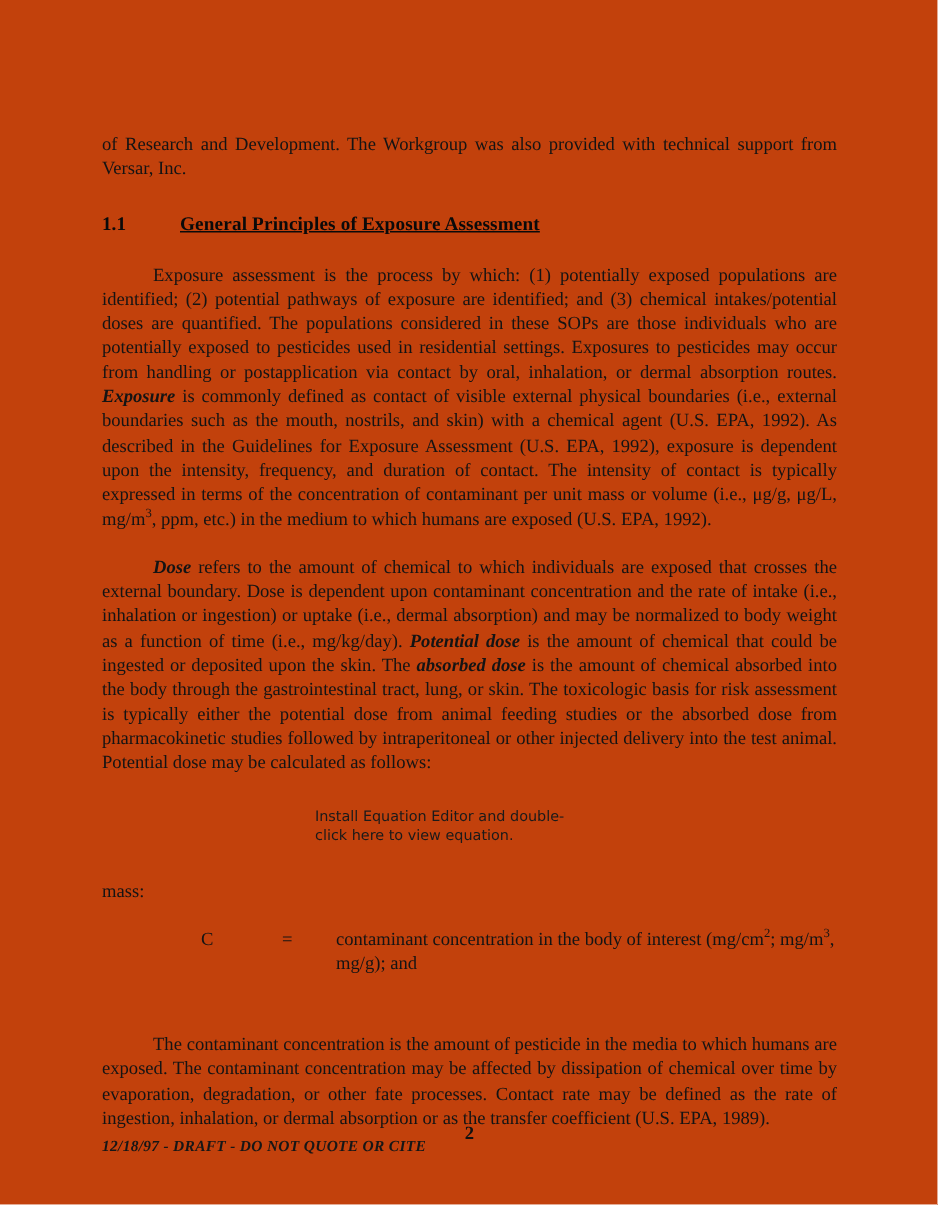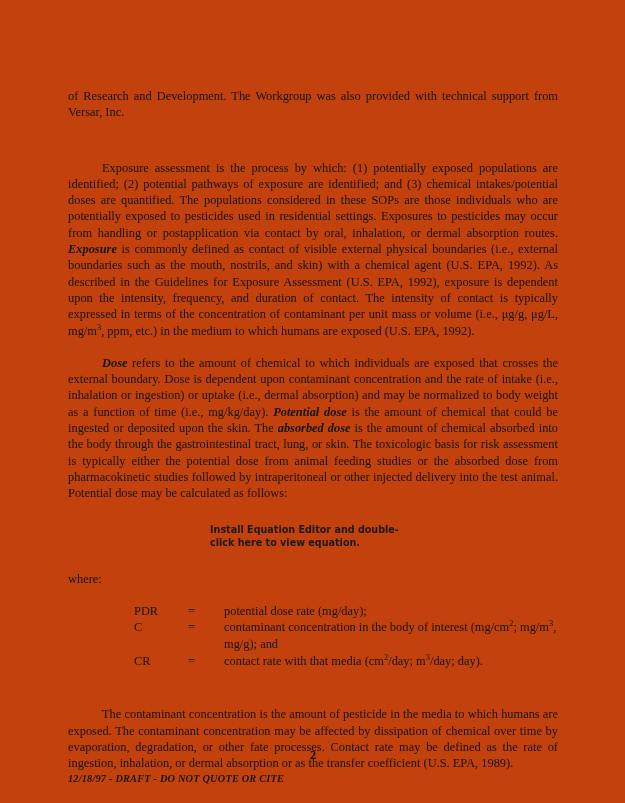--- a/index.html
+++ b/index.html
@@ -70,21 +70,21 @@
 
   .equation-box {
     margin: 0;
     padding: 0;
     text-align: left;
   }
   .equation-placeholder {
     font-family: "DejaVu Sans", "Liberation Sans", sans-serif;
     font-size: 9.6px;
     line-height: 13.5px;
-    font-weight: bold;
+    font-weight: normal;
     color: #1a1a1a;
     margin-left: 142px;
     width: 190px;
   }
 
   .where-label {
     font-size: 12.4px;
     line-height: 16.3px;
     color: #141414;
   }
@@ -108,21 +108,21 @@
   .footer {
     position: absolute;
     left: 68px;
     top: 757px;
     width: 490px;
     height: 20px;
   }
   .footer-note {
     position: absolute;
     left: 0;
-    top: 16px;
+    top: 2px;
     font-style: italic;
     font-weight: bold;
     font-size: 10.3px;
     letter-spacing: 0.2px;
     color: #161616;
   }
   .footer-page {
     position: absolute;
     left: 0;
     top: -9px;
@@ -137,61 +137,55 @@
 <body>
 
 <div class="page">
 
   <div class="content">
 
     <p class="body">of Research and Development.  The Workgroup was also provided with technical support from Versar, Inc.</p>
 
     <div class="gap-lg"></div>
 
+    <div class="heading-row">
+      <span class="heading-num">1.1</span>
+      <span class="heading-text">General Principles of Exposure Assessment</span>
+    </div>
 
     <div class="gap-md"></div>
 
     <p class="body indent"><span>Exposure assessment is the process by which: (1) potentially exposed populations are identified; (2) potential pathways of exposure are identified; and (3) chemical intakes/potential doses are quantified.  The populations considered in these SOPs are those individuals who are potentially exposed to pesticides used in residential settings.  Exposures to pesticides may occur from handling or postapplication via contact by oral, inhalation, or dermal absorption routes.  </span><span class="bi">Exposure</span><span> is commonly defined as contact of visible external physical boundaries (i.e., external boundaries such as the mouth, nostrils, and skin) with a chemical agent (U.S. EPA, 1992).  As described in the </span><span class="it">Guidelines for Exposure Assessment</span><span> (U.S. EPA, 1992), exposure is dependent upon the intensity, frequency, and duration of contact.  The intensity of contact is typically expressed in terms of the concentration of contaminant per unit mass or volume (i.e., μg/g, μg/L, mg/m</span><sup>3</sup><span>, ppm, etc.) in the medium to which humans are exposed (U.S. EPA, 1992).</span></p>
 
     <div class="gap-sm"></div>
 
     <p class="body indent"><span class="bi">Dose</span><span> refers to the amount of chemical to which individuals are exposed that crosses the external boundary.  Dose is dependent upon contaminant concentration and the rate of intake (i.e., inhalation or ingestion) or uptake (i.e., dermal absorption) and may be normalized to body weight as a function of time (i.e., mg/kg/day).  </span><span class="bi">Potential dose</span><span> is the amount of chemical that could be ingested or deposited upon the skin.  The </span><span class="bi">absorbed dose</span><span> is the amount of chemical absorbed into the body through the gastrointestinal tract, lung, or skin.  The toxicologic basis for risk assessment is typically either the potential dose from animal feeding studies or the absorbed dose from pharmacokinetic studies followed by intraperitoneal or other injected delivery into the test animal.  Potential dose may be calculated as follows:</span></p>
 
     <div class="gap-lg"></div>
 
     <div class="equation-box">
       <div class="equation-placeholder">
         <span>Install Equation Editor and double-</span>
         <span>click here to view equation.</span>
       </div>
     </div>
 
     <div class="gap-lg"></div>
 
-    <div class="where-label">where:</div>
+    <div class="where-label">mass:</div>
 
     <div class="gap-sm"></div>
 
     <table class="deflist">
       <tbody>
-        <tr>
-          <td class="sym">PDR</td>
-          <td class="eq">=</td>
-          <td class="desc"><span>potential dose rate (mg/day);</span><sup></sup><span></span><sup></sup><span></span></td>
-        </tr>
         <tr>
           <td class="sym">C</td>
           <td class="eq">=</td>
           <td class="desc"><span>contaminant concentration in the body of interest (mg/cm</span><sup>2</sup><span>; mg/m</span><sup>3</sup><span>, mg/g); and</span></td>
         </tr>
-        <tr>
-          <td class="sym">CR</td>
-          <td class="eq">=</td>
-          <td class="desc"><span>contact rate with that media (cm</span><sup>2</sup><span>/day; m</span><sup>3</sup><span>/day; day).</span></td>
-        </tr>
       </tbody>
     </table>
 
     <div class="gap-lg"></div>
 
 
     <div class="gap-sm"></div>
 
     <p class="body indent">The contaminant concentration is the amount of pesticide in the media to which humans are exposed.  The contaminant concentration may be affected by dissipation of chemical over time by evaporation, degradation, or other fate processes.  Contact rate may be defined as the rate of ingestion, inhalation, or dermal absorption or as the transfer coefficient (U.S. EPA, 1989).</p>
 

